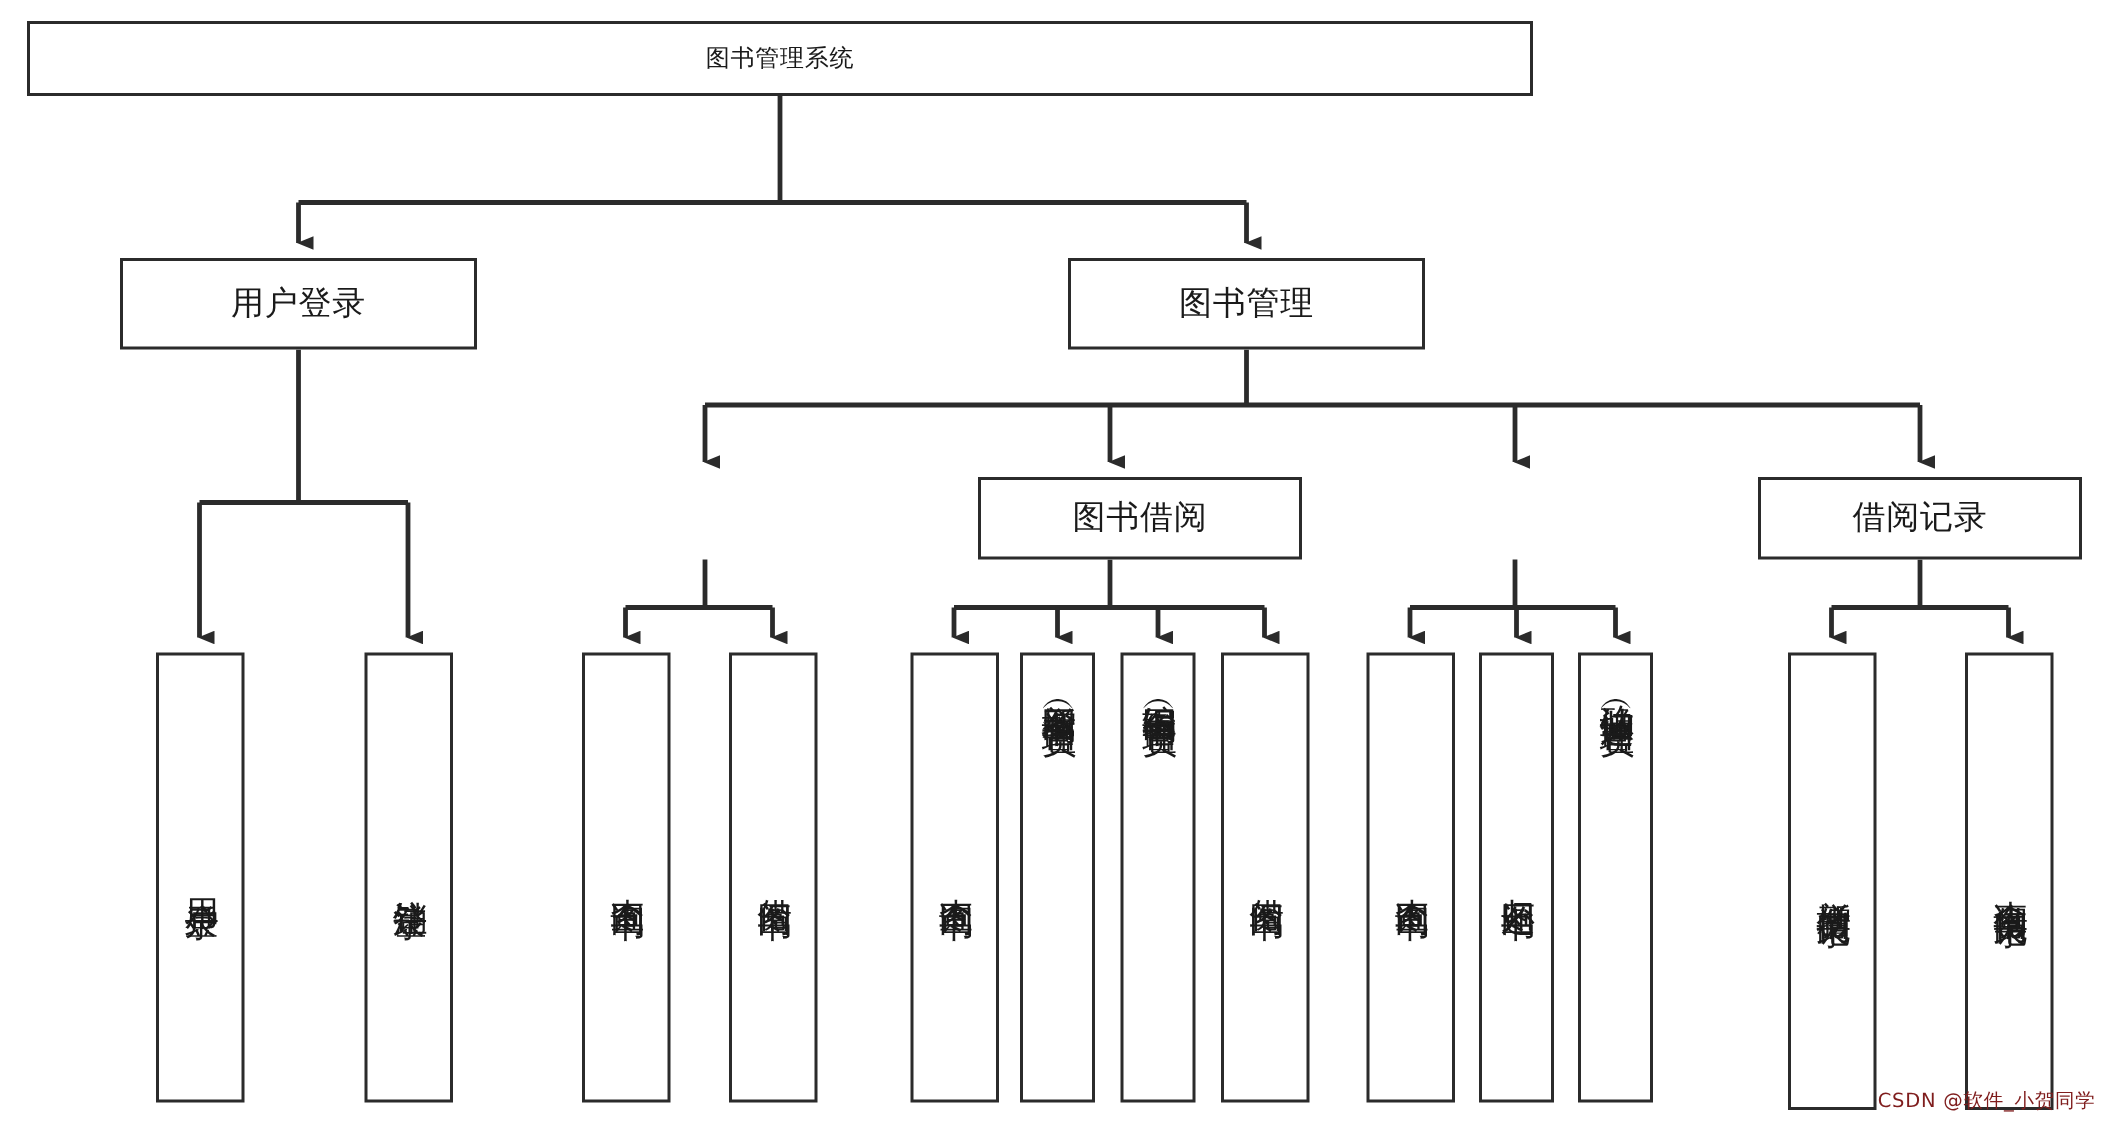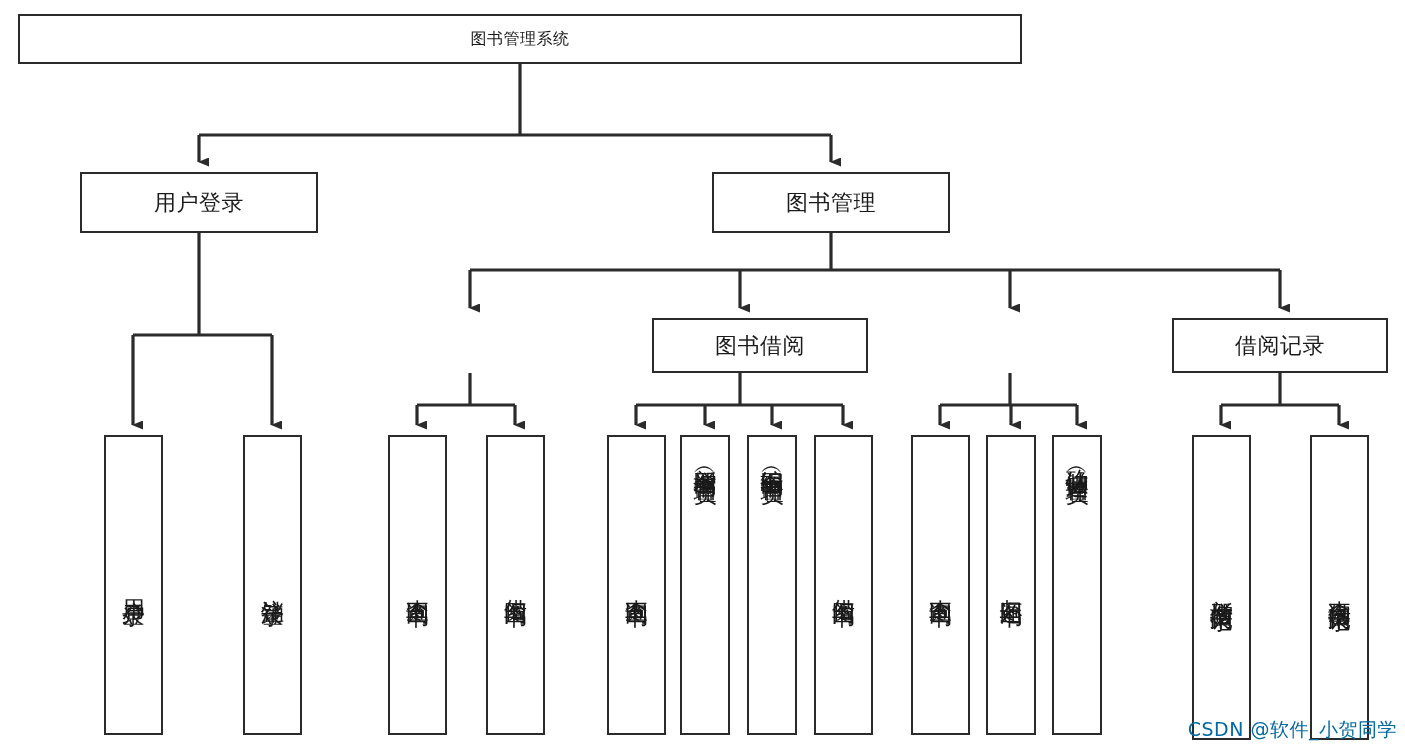--- a/index.html
+++ b/index.html
@@ -65,22 +65,22 @@
     white-space: pre;
   }
   .node.vert.center-text {
     align-items: center;
     padding-top: 0;
   }
   #watermark {
     position: absolute;
     right: 8px;
     bottom: 4px;
-    font-size: 19px;
-    color: #0369a1;
+    font-size: 13px;
+    color: #7f1d1d;
     letter-spacing: 0.5px;
     white-space: nowrap;
     font-family: "DejaVu Sans", "Liberation Sans", sans-serif;
   }
 </style>
 </head>
 <body>
 
 <div id="diagram-root">
 

